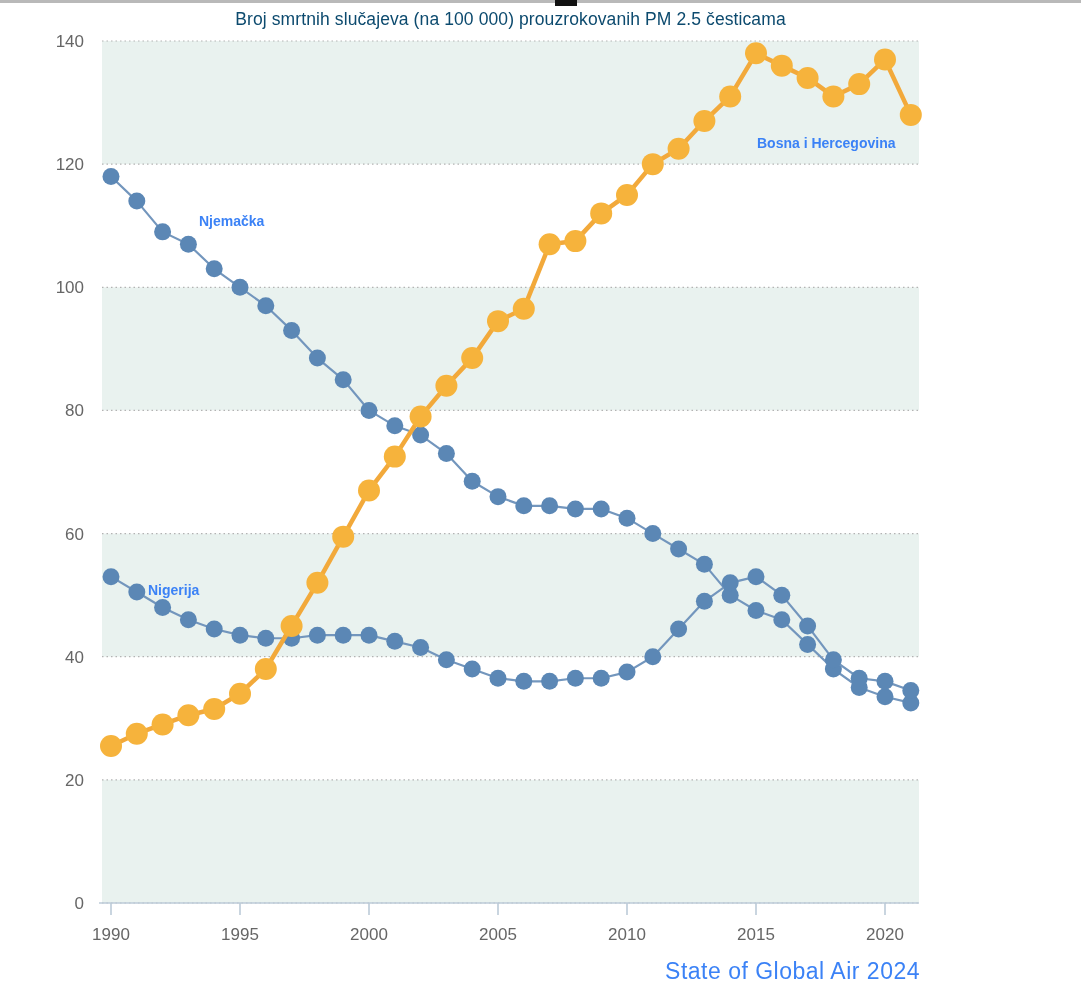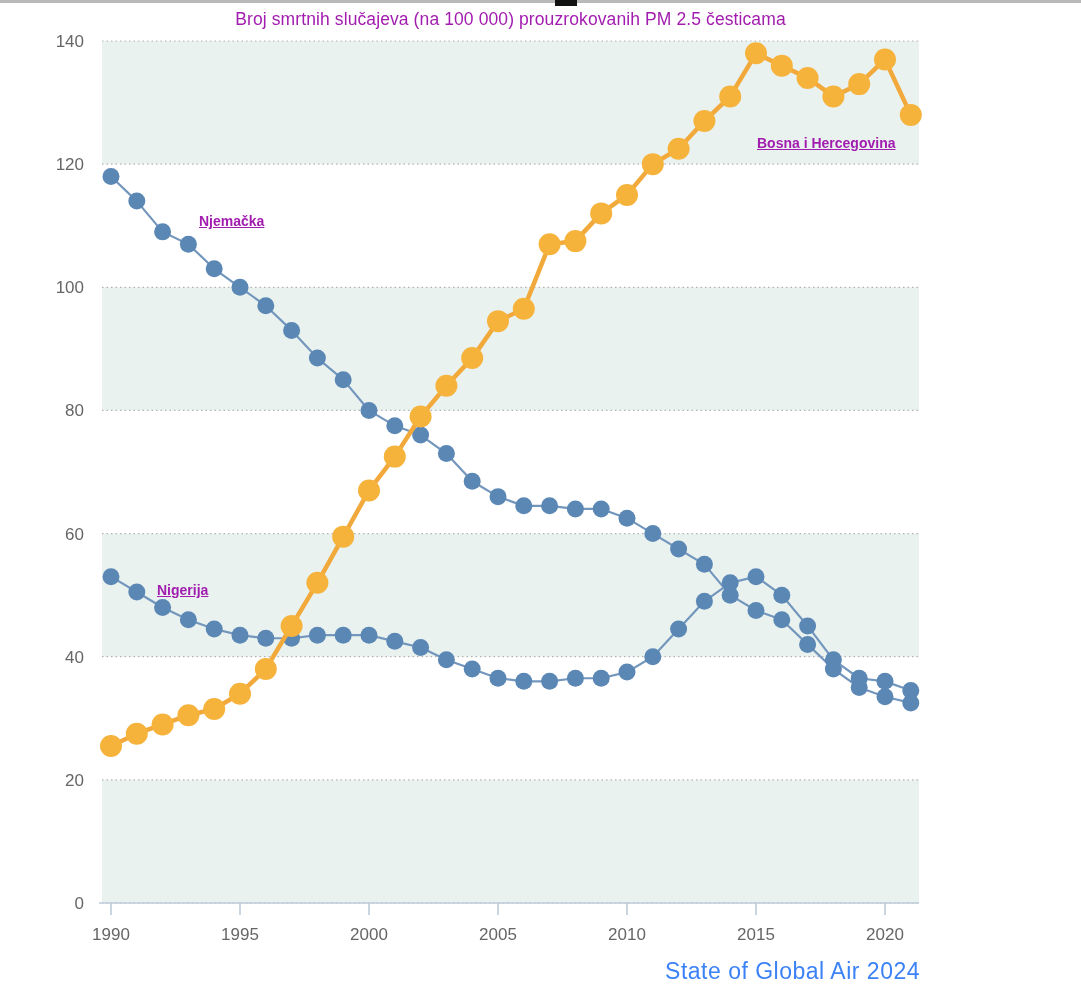--- a/index.html
+++ b/index.html
@@ -1,26 +1,26 @@
 <!DOCTYPE html>
 <html><head>
 <meta charset="utf-8">
 <style>
   html,body{margin:0;padding:0;background:#fff;}
   #page{position:relative;width:1081px;height:991px;background:#ffffff;overflow:hidden;
         font-family:"Liberation Sans","DejaVu Sans",sans-serif;}
   #top-strip{position:absolute;left:0;top:0;width:1081px;height:3px;background:#b9b9b9;}
   #top-notch{position:absolute;left:555px;top:0;width:22px;height:6px;background:#111;}
   #chart-title{position:absolute;left:102px;top:9px;width:817px;text-align:center;
-        font-size:17.5px;font-weight:500;color:#a21caf;letter-spacing:0.1px;}
+        font-size:17.5px;font-weight:500;color:#0c4a6e;letter-spacing:0.1px;}
   #chart-svg{position:absolute;left:0;top:0;}
   #chart-svg text{font-family:"Liberation Sans","DejaVu Sans",sans-serif;}
-  .series-label{position:absolute;font-size:14px;font-weight:600;color:#a21caf;white-space:nowrap;text-decoration:underline;}
+  .series-label{position:absolute;font-size:14px;font-weight:600;color:#3b82f6;white-space:nowrap;}
   #label-germany{left:175px;top:213px;padding-left:24px;}
-  #label-nigeria{left:157px;top:582px;}
+  #label-nigeria{left:148px;top:582px;}
   #label-bosnia{left:757px;top:135px;}
   #attribution{position:absolute;right:161px;top:958px;font-size:23px;color:#3b82f6;
         letter-spacing:0.5px;white-space:nowrap;}
 </style>
 </head>
 <body>
 
 <div id="page">
   <div id="top-strip"></div>
   <div id="top-notch"></div>

